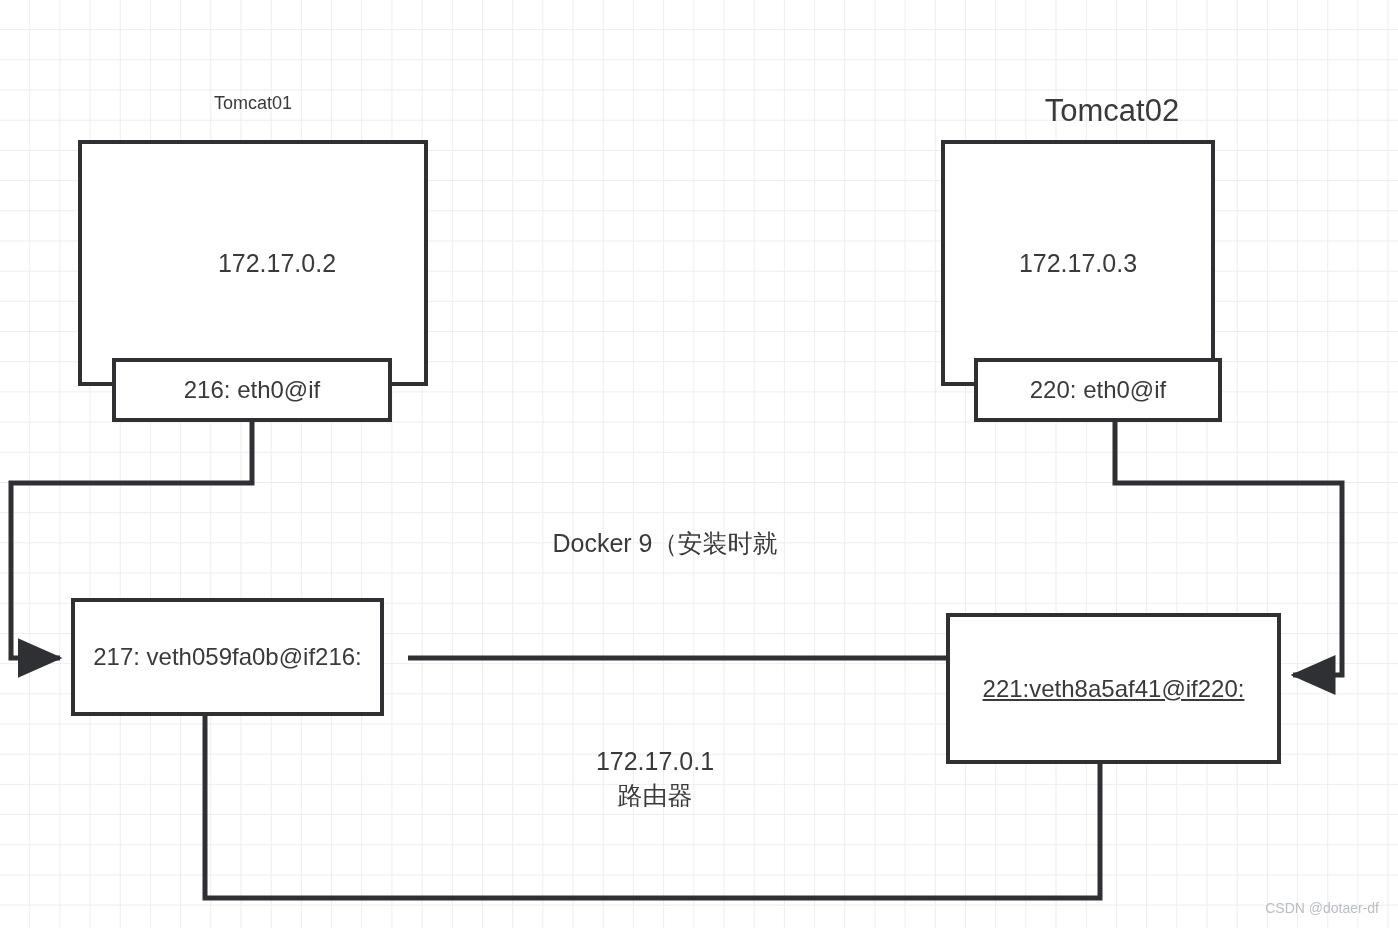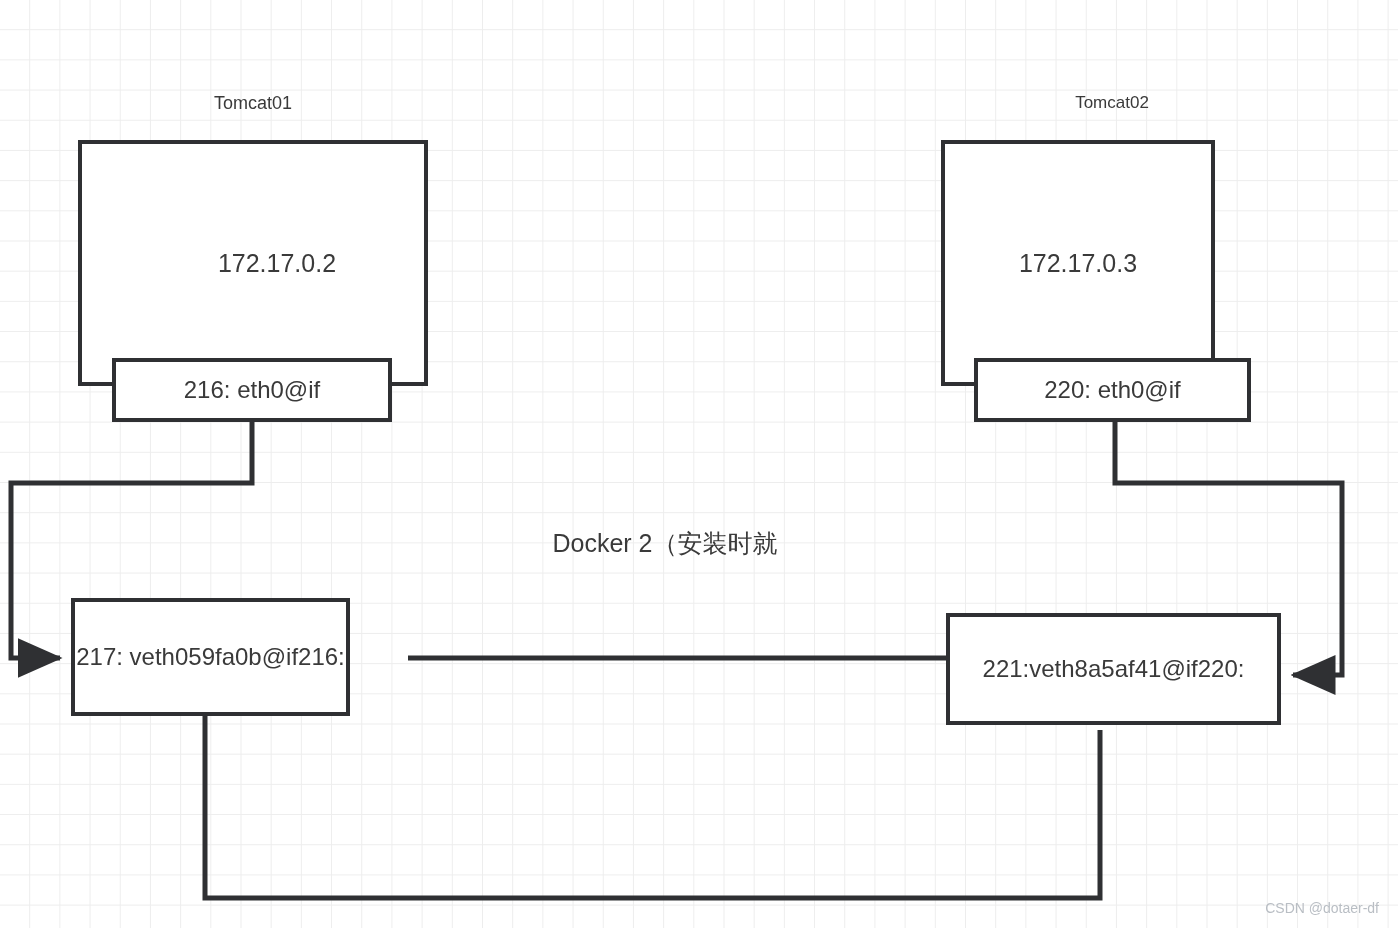--- a/index.html
+++ b/index.html
@@ -53,31 +53,31 @@
     color: #3a3a3a;
   }
 
   
   #tomcat01-box { left: 78px;  top: 140px; width: 350px; height: 246px; z-index: 2; padding-left: 48px; }
   #tomcat02-box { left: 941px; top: 140px; width: 274px; height: 246px; z-index: 2; }
   .ip-text { font-size: 25px; }
 
   
   #eth0-box-left  { left: 112px; top: 358px; width: 280px; height: 64px; z-index: 4; }
-  #eth0-box-right { left: 974px; top: 358px; width: 277px; height: 64px; z-index: 4; }
+  #eth0-box-right { left: 974px; top: 358px; width: 248px; height: 64px; z-index: 4; }
   .eth-text { font-size: 24px; }
 
   
-  #veth-box-left  { left: 71px;  top: 598px; width: 279px; height: 118px; z-index: 4; }
-  #veth-box-right { left: 946px; top: 613px; width: 335px; height: 112px; z-index: 4; }
+  #veth-box-left  { left: 71px;  top: 598px; width: 313px; height: 118px; z-index: 4; }
+  #veth-box-right { left: 946px; top: 613px; width: 335px; height: 151px; z-index: 4; text-decoration: underline; }
   .veth-text { font-size: 24px; }
 
   
   #tomcat01-caption { left: 78px;  top: 93px;  width: 350px; font-size: 18px; }
-  #tomcat02-caption { left: 941px; top: 93px;  width: 342px; font-size: 17px; }
+  #tomcat02-caption { left: 941px; top: 93px;  width: 342px; font-size: 31px; }
   #docker0-label    { left: 500px; top: 527px; width: 330px; font-size: 25px; }
   #router-label     { left: 520px; top: 745px; width: 270px; font-size: 25px; }
 
   #watermark {
     position: absolute;
     right: 19px;
     bottom: 12px;
     font-size: 14px;
     color: #b9bec4;
     white-space: nowrap;
@@ -123,27 +123,31 @@
 
   <div class="node-box" id="tomcat02-box">
     <span class="ip-text">172.17.0.3</span>
   </div>
 
   <div class="node-box" id="eth0-box-right">
     <span class="eth-text">220: eth0@if</span>
   </div>
 
   <div class="free-label" id="docker0-label">
-    <div>Docker 2（安装时就</div>
+    <div>Docker 9（安装时就</div>
   </div>
 
   <div class="node-box" id="veth-box-left">
     <span class="veth-text">217: veth059fa0b@if216:</span>
   </div>
 
   <div class="node-box" id="veth-box-right">
     <span class="veth-text">221:veth8a5af41@if220:</span>
   </div>
 
+  <div class="free-label" id="router-label">
+    <div>172.17.0.1</div>
+    <div>路由器</div>
+  </div>
 
   <div id="watermark">CSDN @dotaer-df</div>
 
 </div>
 
 </body></html>

